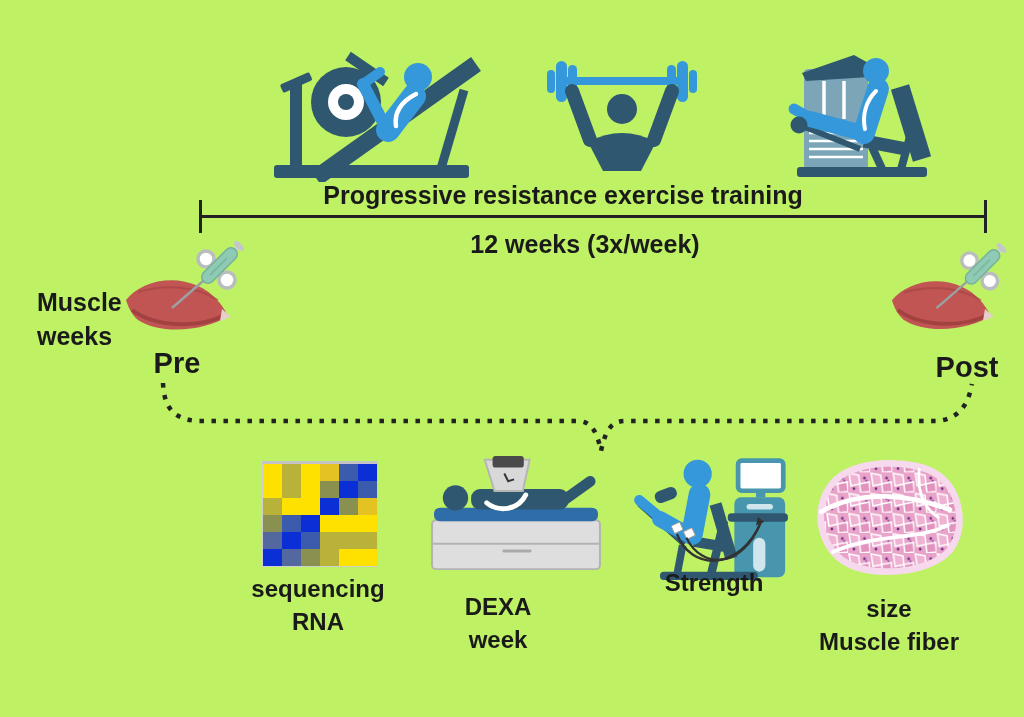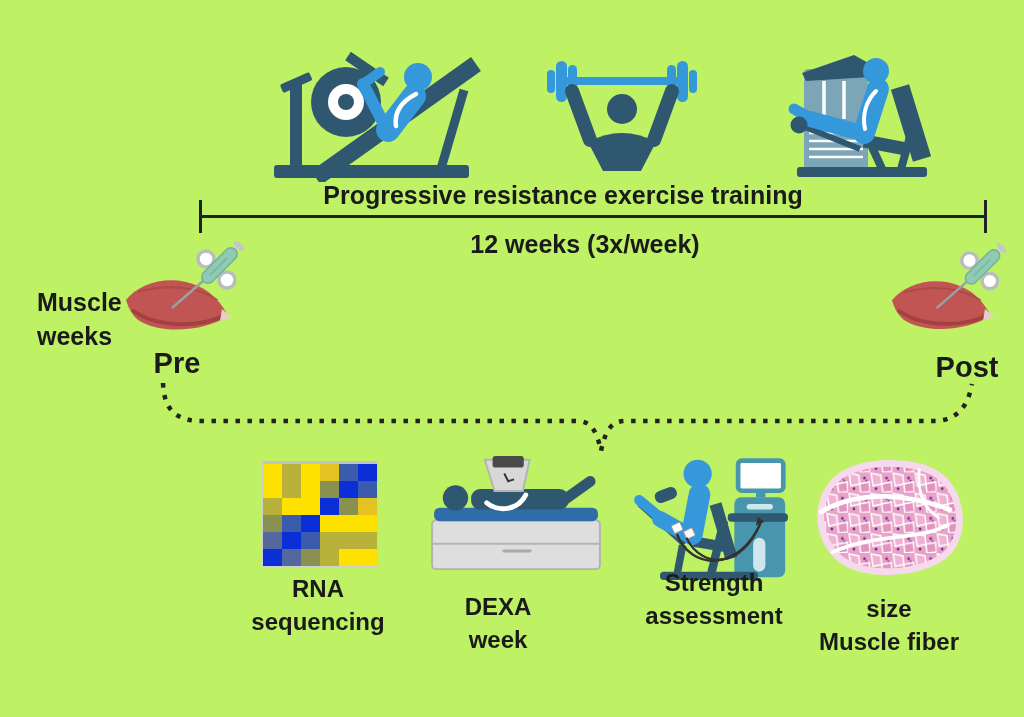--- a/index.html
+++ b/index.html
@@ -190,22 +190,22 @@
       <div style="background: rgb(185, 178, 58);"></div>
       <div style="background: rgb(185, 178, 58);"></div>
       <div style="background: rgb(11, 47, 214);"></div>
       <div style="background: rgb(83, 104, 159);"></div>
       <div style="background: rgb(138, 145, 80);"></div>
       <div style="background: rgb(185, 178, 58);"></div>
       <div style="background: rgb(255, 225, 0);"></div>
       <div style="background: rgb(255, 225, 0);"></div>
     </div>
   <div class="abs lbl out-lbl" style="left:318px;top:572px">
+    <div>sequencing</div>
     <div>RNA</div>
-    <div>sequencing</div>
   </div>
 
   <svg class="abs" style="left:426px;top:452px" width="180" height="122" viewBox="0 0 180 125" role="img">
     <g>
       <rect x="4" y="70" width="172" height="50" rx="4" fill="#dedede" stroke="#b3b3b3" stroke-width="2"></rect>
       <line x1="4" y1="94" x2="176" y2="94" stroke="#b3b3b3" stroke-width="2"></line>
       <rect x="76" y="100" width="30" height="3" rx="1.5" fill="#aaaaaa"></rect>
       <rect x="6" y="57" width="168" height="14" rx="6" fill="var(--bed-blue)"></rect>
     </g>
     <g>
@@ -252,21 +252,20 @@
       <rect x="60" y="79" width="10" height="9" rx="1" fill="#ffffff" stroke="#999999" transform="rotate(-25 65 83)"></rect>
     </g>
     <g>
       <path class="wire" d="M 52,84 C 66,122 118,126 142,70"></path>
       <path class="wire" d="M 62,88 C 80,124 122,118 140,74"></path>
       <path d="M 138,66 L 145,71 L 136,75 Z" fill="#333333"></path>
     </g>
   </svg>
   <div class="abs lbl out-lbl" style="left:714px;top:566px">
     <div>Strength</div>
-    <div>assessment</div>
   </div>
 
   <svg class="abs" style="left:804px;top:452px" width="168" height="130" viewBox="0 0 175 135" role="img">
     <defs>
       <pattern id="fiber-pattern" width="23" height="21" patternUnits="userSpaceOnUse">
         <rect width="23" height="21" fill="var(--histology-pink)"></rect>
         <path d="M 1,1 L 11,3 L 12,12 L 3,14 Z" fill="#efb2d3" stroke="#ffffff" stroke-width="1.6"></path>
         <path d="M 12,12 L 22,10 L 23,20 L 13,21 Z" fill="#e294bf" stroke="#ffffff" stroke-width="1.6"></path>
         <circle cx="6" cy="17" r="1.4" fill="var(--nuclei-purple)"></circle>
         <circle cx="17" cy="6" r="1.4" fill="var(--nuclei-purple)"></circle>

